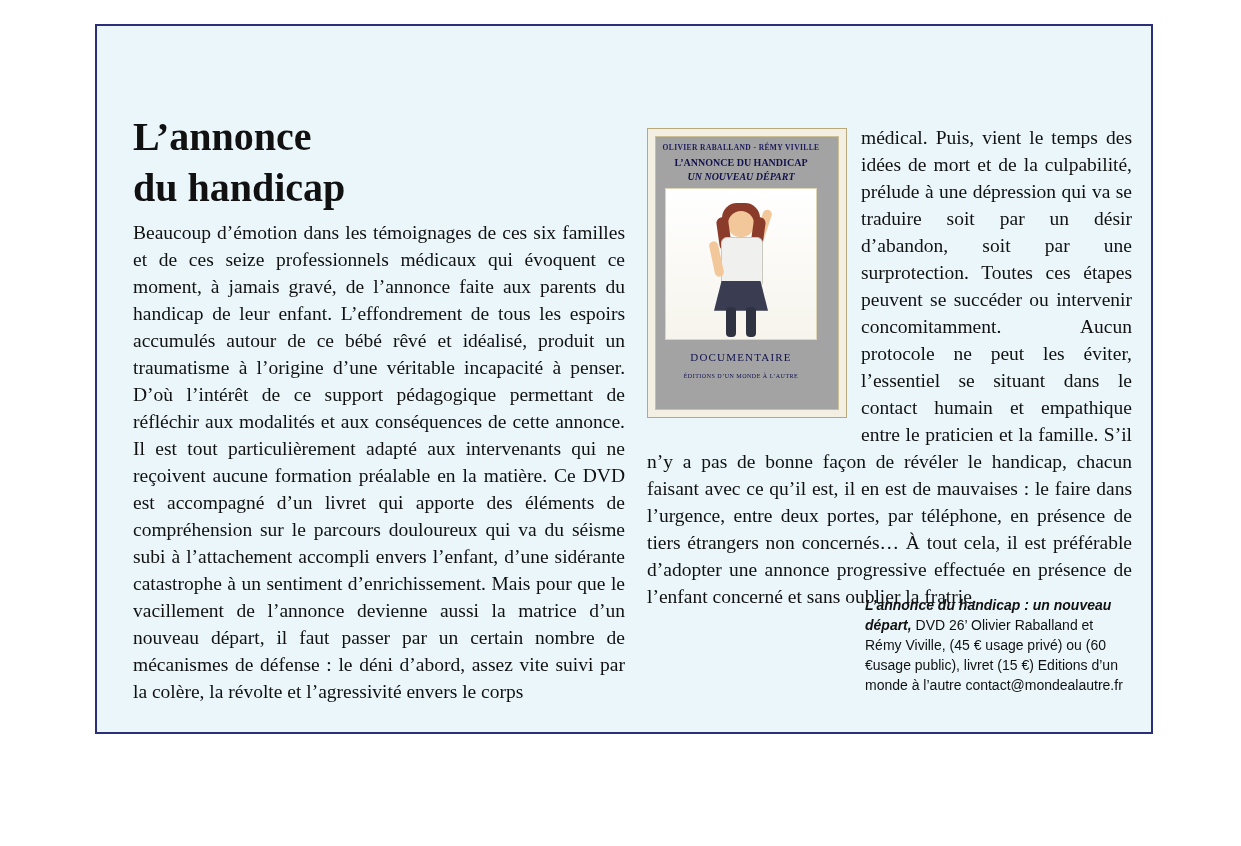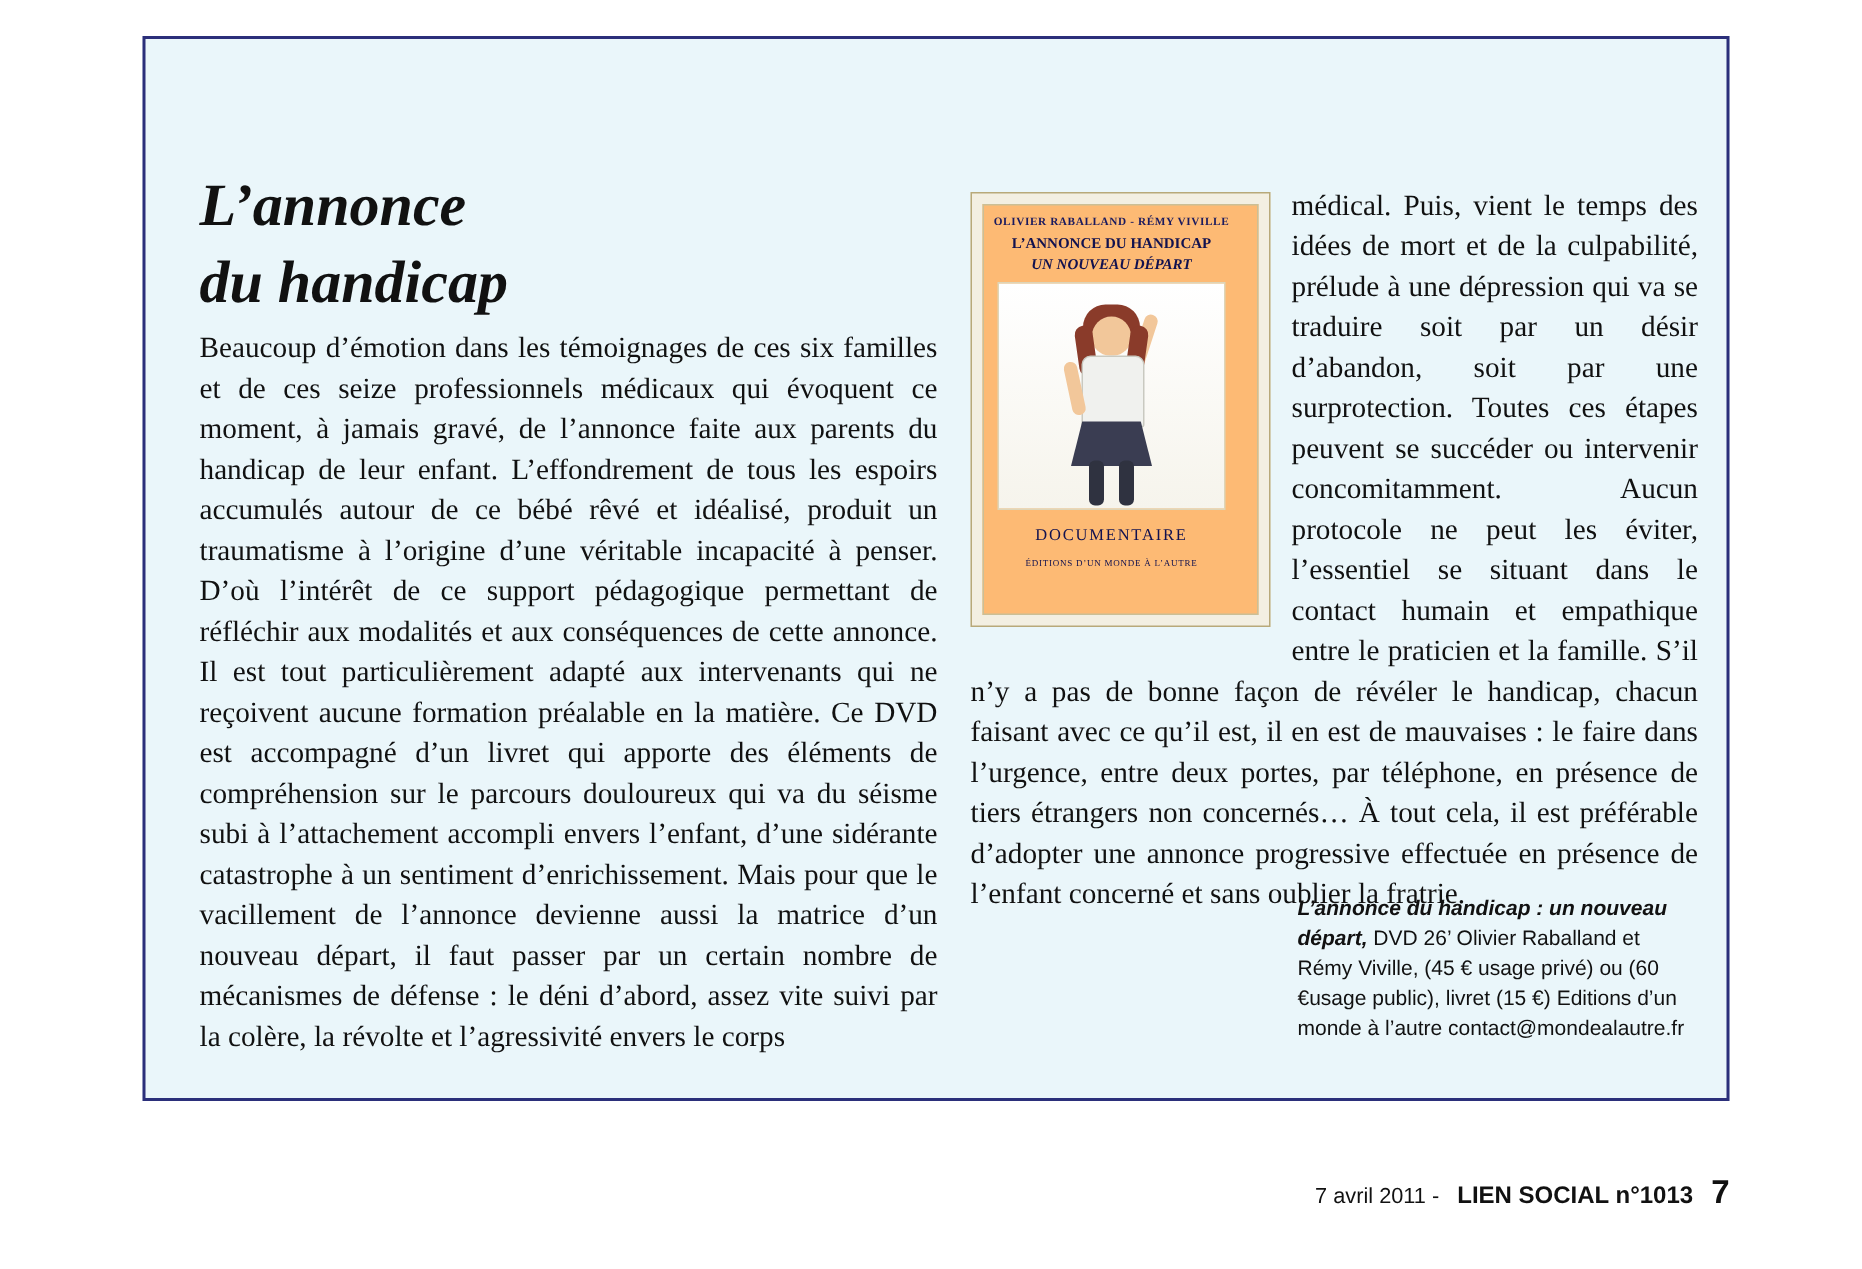--- a/index.html
+++ b/index.html
@@ -45,21 +45,20 @@
   }
   .headline {
     position: absolute;
     left: 36px;
     top: 58px;
     width: 520px;
     font-family: "Liberation Serif", serif;
     font-size: 40px;
     line-height: 1.28;
     color: #111;
-    font-style: italic;
   }
   .headline .l2 { display: block; }
 
   .col {
     position: absolute;
     font-size: 19.5px;
     line-height: 1.385;
     text-align: justify;
     color: #111;
   }
@@ -91,21 +90,21 @@
     border: 1px solid #b8a97a;
     background: #f3efe2;
     padding: 7px;
     position: relative;
   }
   .dvd-inner {
     width: 100%;
     height: 100%;
     box-sizing: border-box;
     border: 1px solid #cbbf96;
-    background: #fdba74;
+    background: #a3a3a3;
     display: flex;
     flex-direction: column;
     align-items: center;
     padding: 6px 17px 5px 5px;
   }
   .dvd-authors {
     font-family: "Liberation Serif", serif;
     font-size: 7.5px;
     letter-spacing: 0.4px;
     color: #1a1a5e;
@@ -313,19 +312,14 @@
       </div>
       <p>médical. Puis, vient le temps des idées de mort et de la culpabilité, prélude à une dépression qui va se traduire soit par un désir d’abandon, soit par une surprotection. Toutes ces étapes peuvent se succéder ou intervenir concomitamment. Aucun protocole ne peut les éviter, l’essentiel se situant dans le contact humain et empathique entre le praticien et la famille. S’il n’y a pas de bonne façon de révéler le handicap, chacun faisant avec ce qu’il est, il en est de mauvaises : le faire dans l’urgence, entre deux portes, par téléphone, en présence de tiers étrangers non concernés… À tout cela, il est préférable d’adopter une annonce progressive effectuée en présence de l’enfant concerné et sans oublier la fratrie.</p>
     </div>
 
     <div class="credits">
       <span class="bi">L’annonce du handicap : un nouveau départ,</span><span> DVD 26’ Olivier Raballand et Rémy Viville, (45 € usage privé) ou (60 €usage public), livret (15 €) Editions d’un monde à l’autre contact@mondealautre.fr</span>
     </div>
 
   </div>
 
-  <div class="footer">
-    <span class="date">7 avril 2011 -</span>
-    <span class="mag">LIEN SOCIAL n°1013</span>
-    <span class="pageno">7</span>
-  </div>
 
 </div>
 
 </body></html>

